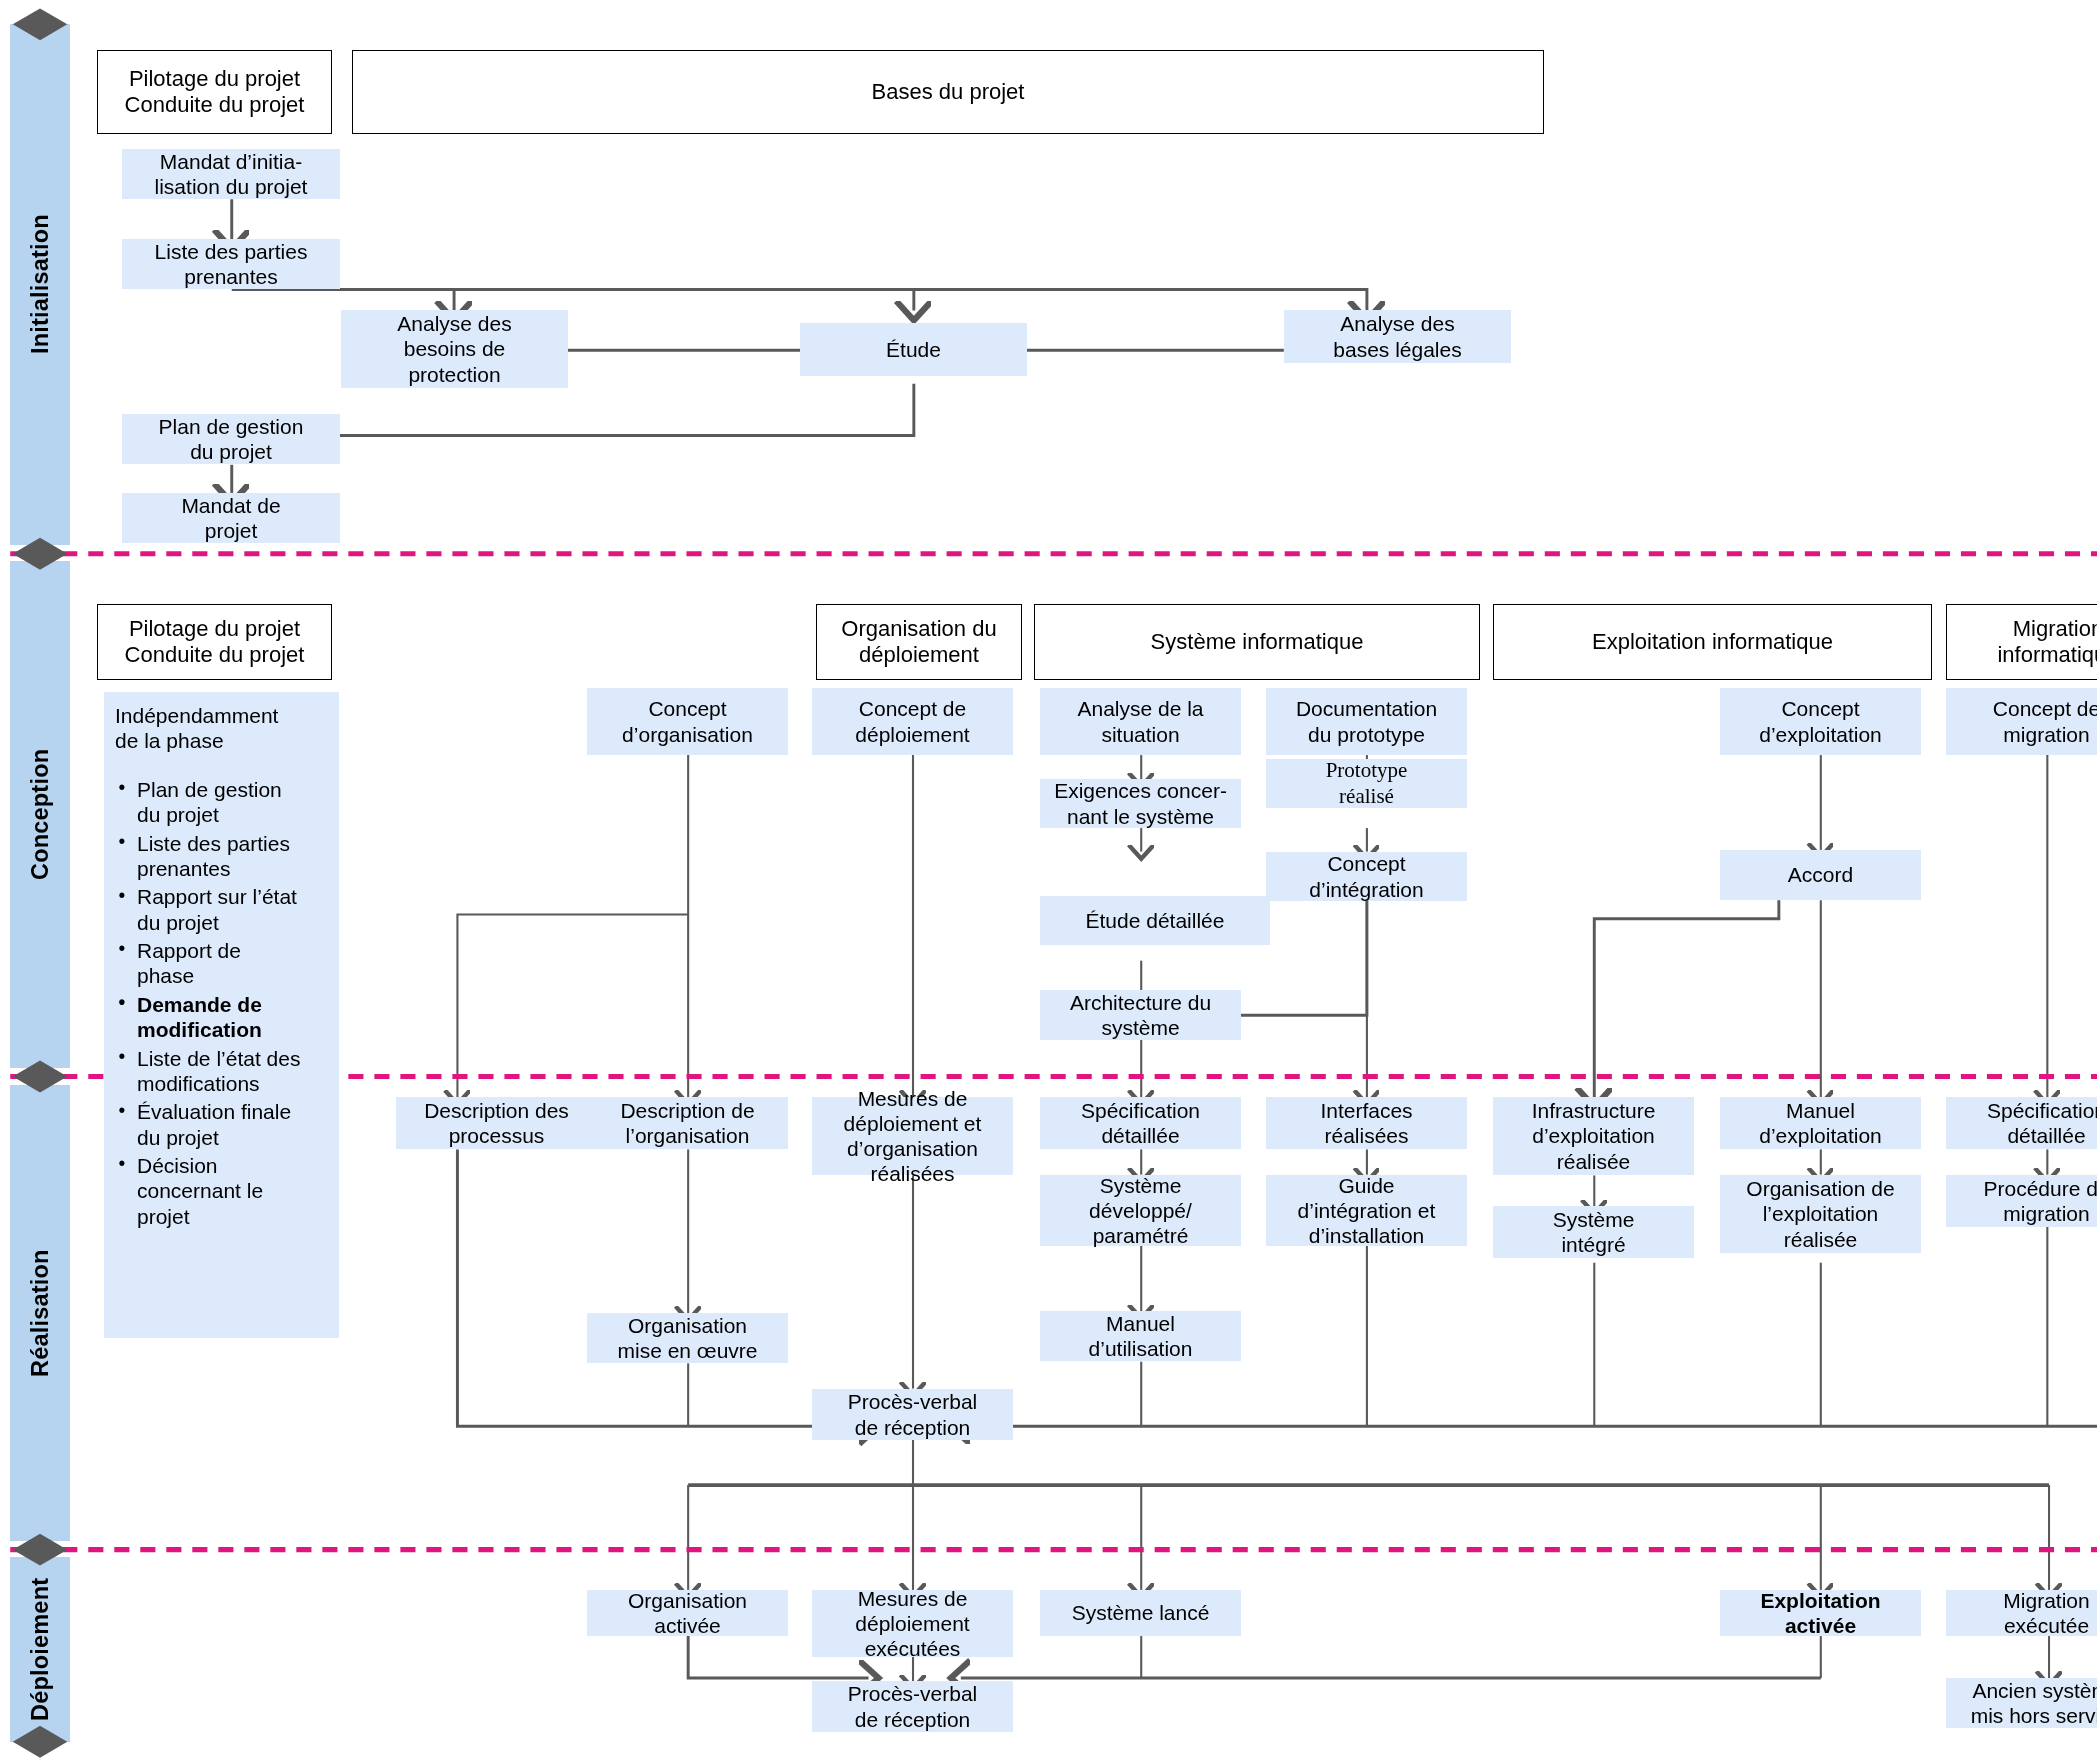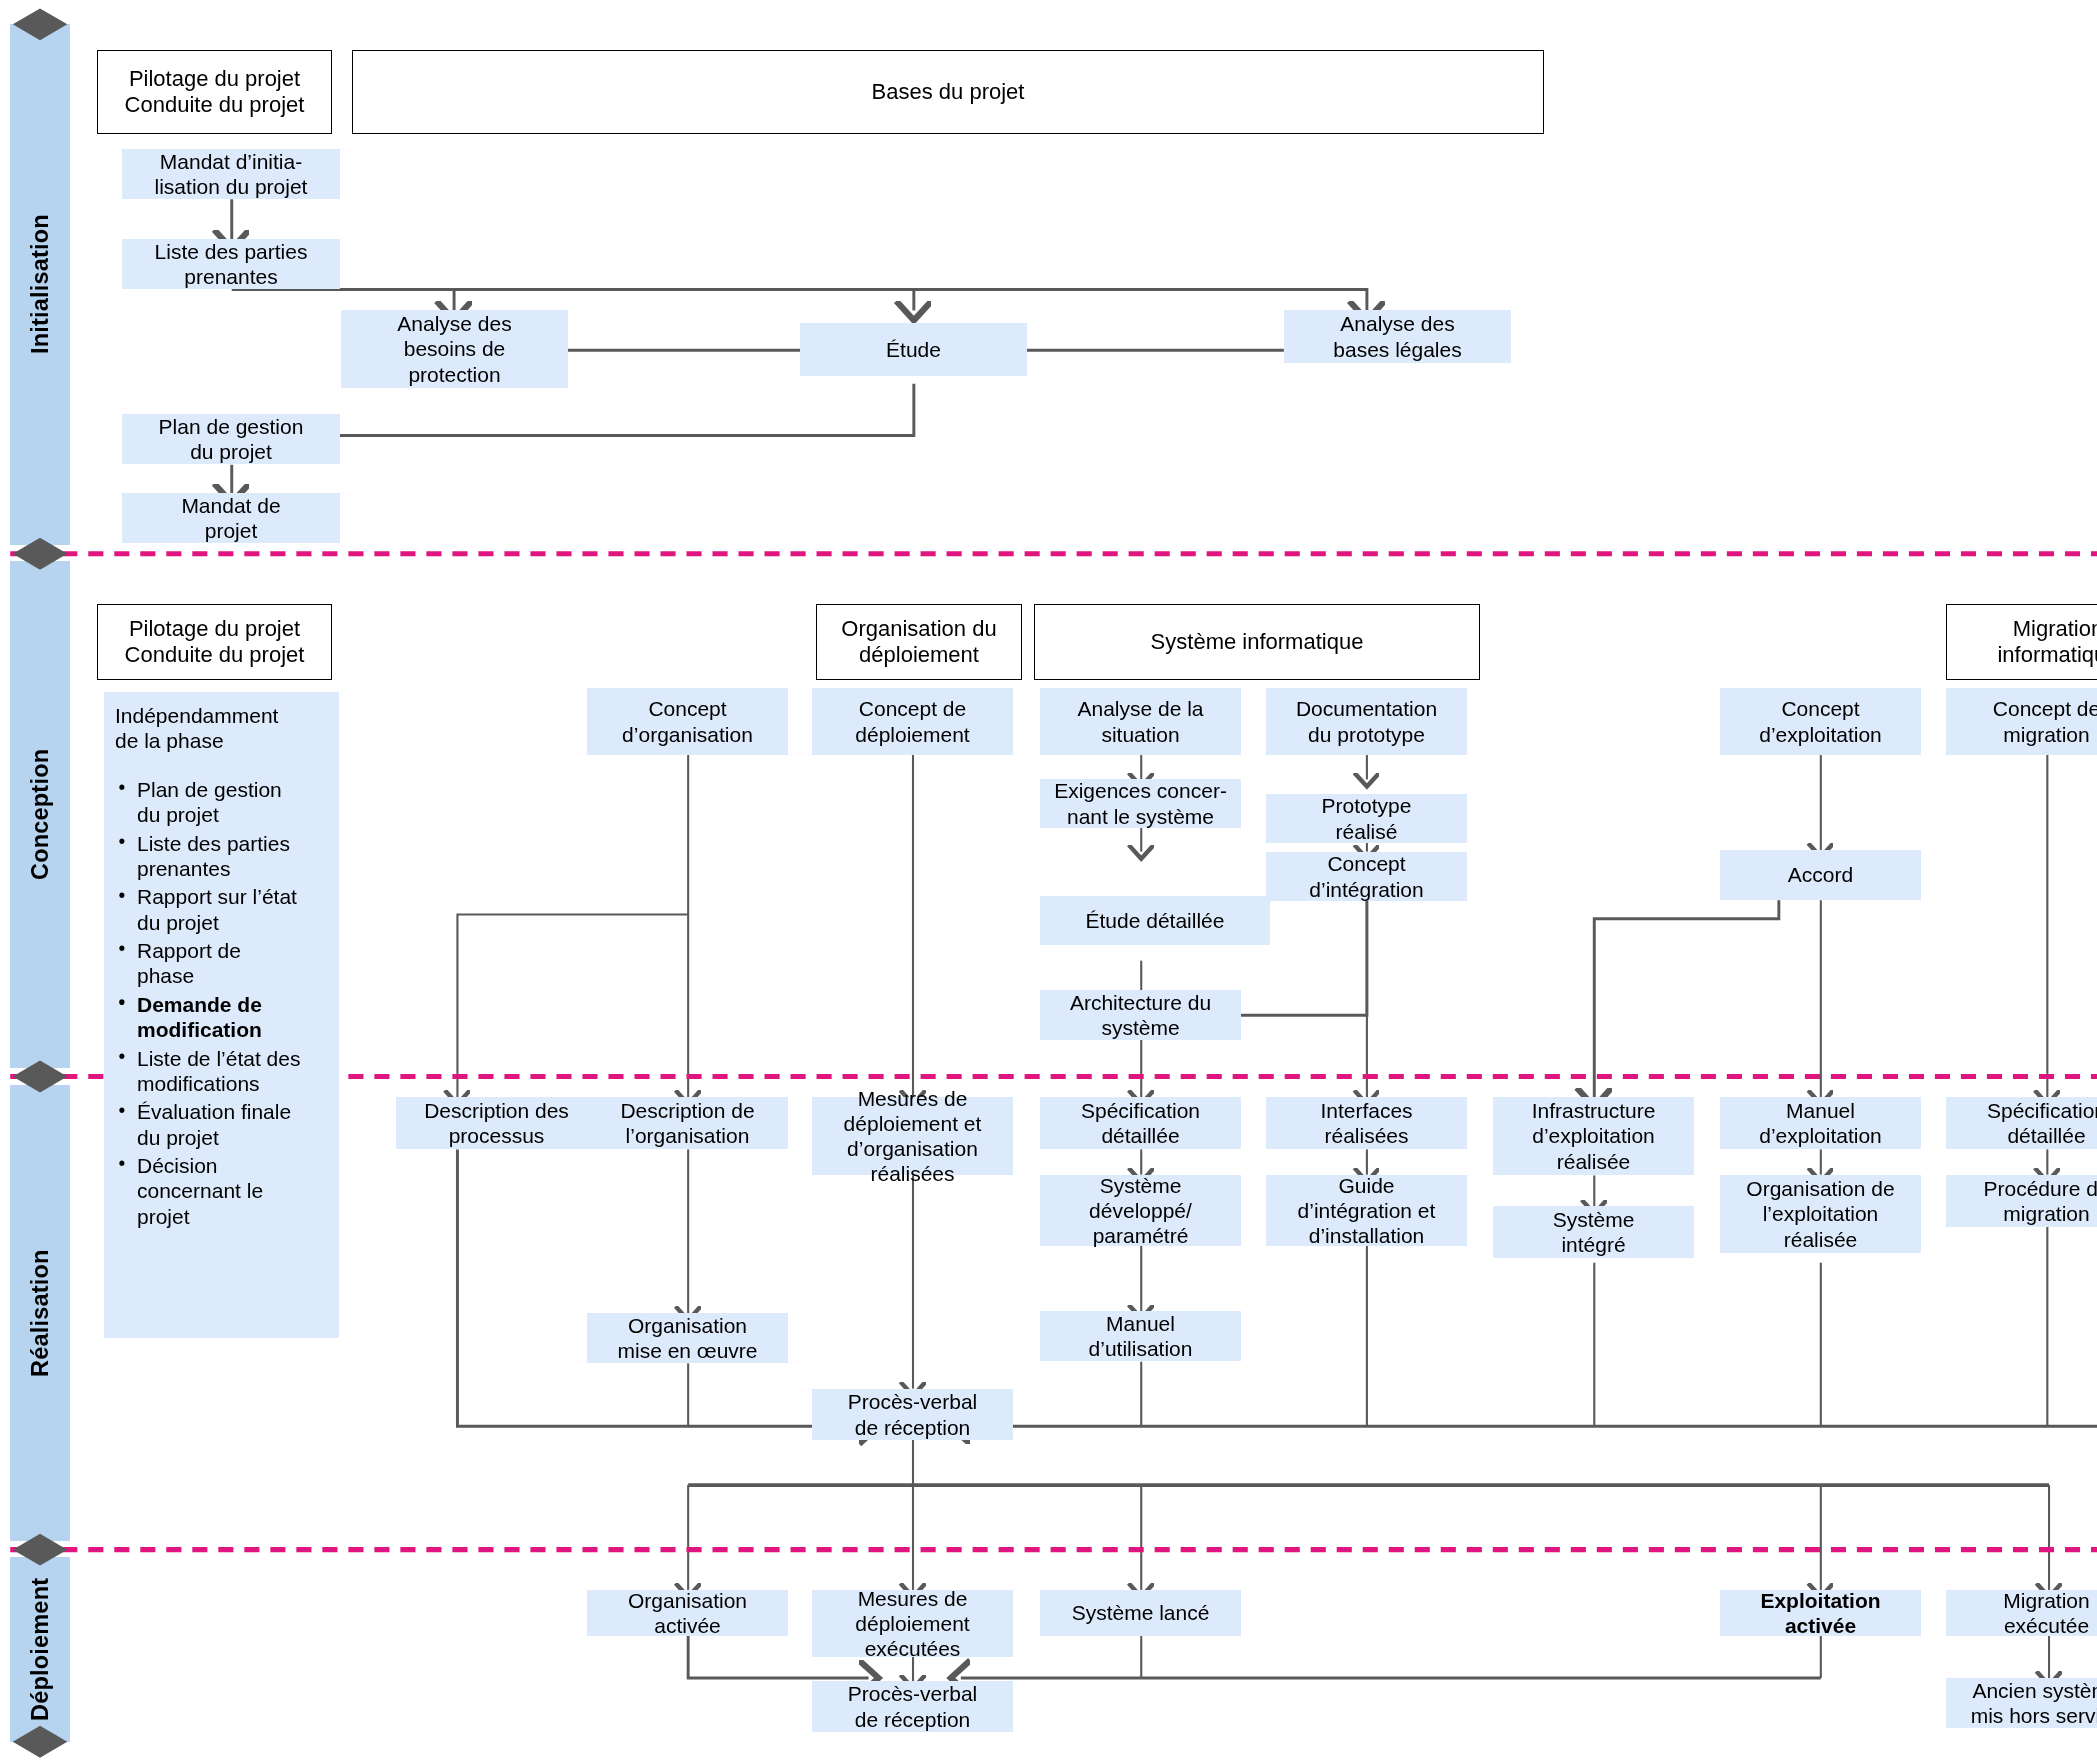--- a/index.html
+++ b/index.html
@@ -40,20 +40,21 @@
 
   <div class="hdr" style="left:97px;top:50px;width:235px;height:84px;white-space:pre-line;">Pilotage du projet
 Conduite du projet</div>
   <div class="hdr" style="left:352px;top:50px;width:1192px;height:84px;">Bases du projet</div>
 
   <div class="hdr" style="left:97px;top:604px;width:235px;height:76px;white-space:pre-line;">Pilotage du projet
 Conduite du projet</div>
   <div class="hdr" style="left:816px;top:604px;width:206px;height:76px;white-space:pre-line;">Organisation du
 déploiement</div>
   <div class="hdr" style="left:1034px;top:604px;width:446px;height:76px;">Système informatique</div>
+  <div class="hdr" style="left:1493px;top:604px;width:439px;height:76px;">Exploitation informatique</div>
   <div class="hdr" style="left:1946px;top:604px;width:224px;height:76px;white-space:pre-line;">Migration
 informatique</div>
 
   <svg class="layer" viewBox="0 0 6874 4205" xmlns="http://www.w3.org/2000/svg">
     <defs>
       <marker id="ah" markerWidth="16" markerHeight="16" refX="3.2" refY="6" orient="auto">
         <path d="M0,0 L6.6,6 L0,12" fill="none" stroke="#595959" stroke-width="2.1"></path>
       </marker>
     </defs>
     <g stroke="#595959" fill="none" stroke-width="7">
@@ -194,21 +195,21 @@
 situation</div>
   <div class="node" style="left:1266px;top:688px;width:201px;height:67px;white-space:pre-line;">Documentation
 du prototype</div>
   <div class="node" style="left:1720px;top:688px;width:201px;height:67px;white-space:pre-line;">Concept
 d’exploitation</div>
   <div class="node" style="left:1946px;top:688px;width:201px;height:67px;white-space:pre-line;">Concept de
 migration</div>
 
   <div class="node" style="left:1040px;top:779px;width:201px;height:49px;white-space:pre-line;">Exigences concer-
 nant le système</div>
-  <div class="node" style="left:1266px;top:794px;width:201px;height:49px;white-space:pre-line;">Prototype
+  <div class="node" style="left:1266px;top:759px;width:201px;height:49px;white-space:pre-line;font-family:Liberation Serif, serif;">Prototype
 réalisé</div>
 
   <div class="node" style="left:1040px;top:852px;width:230px;height:49px;margin-top:44px;">Étude détaillée</div>
   <div class="node" style="left:1266px;top:852px;width:201px;height:49px;white-space:pre-line;">Concept
 d’intégration</div>
   <div class="node" style="left:1720px;top:850px;width:201px;height:50px;">Accord</div>
 
   <div class="node" style="left:1040px;top:990px;width:201px;height:50px;white-space:pre-line;">Architecture du
 système</div>
 

